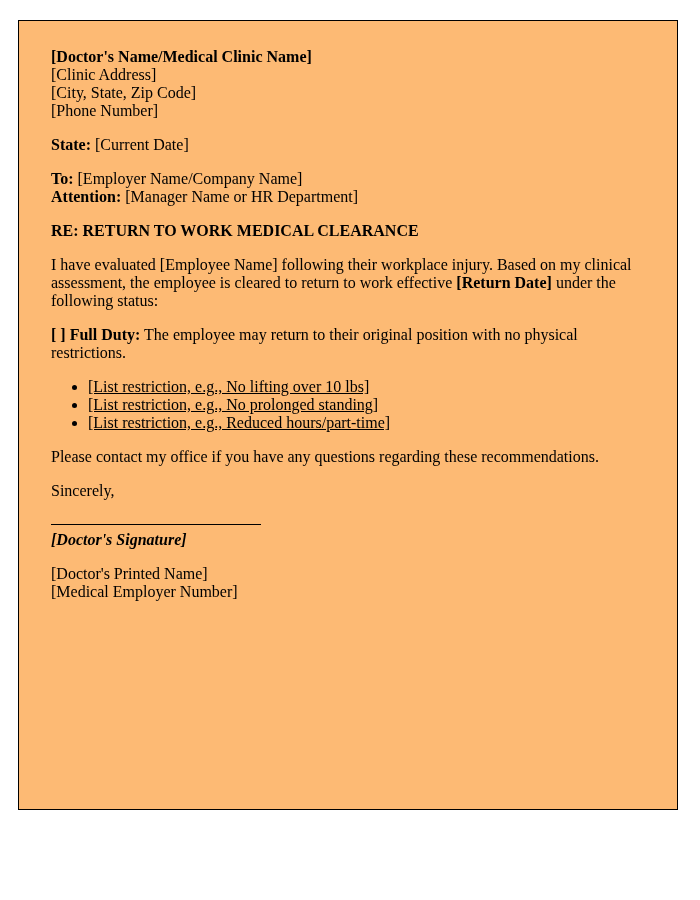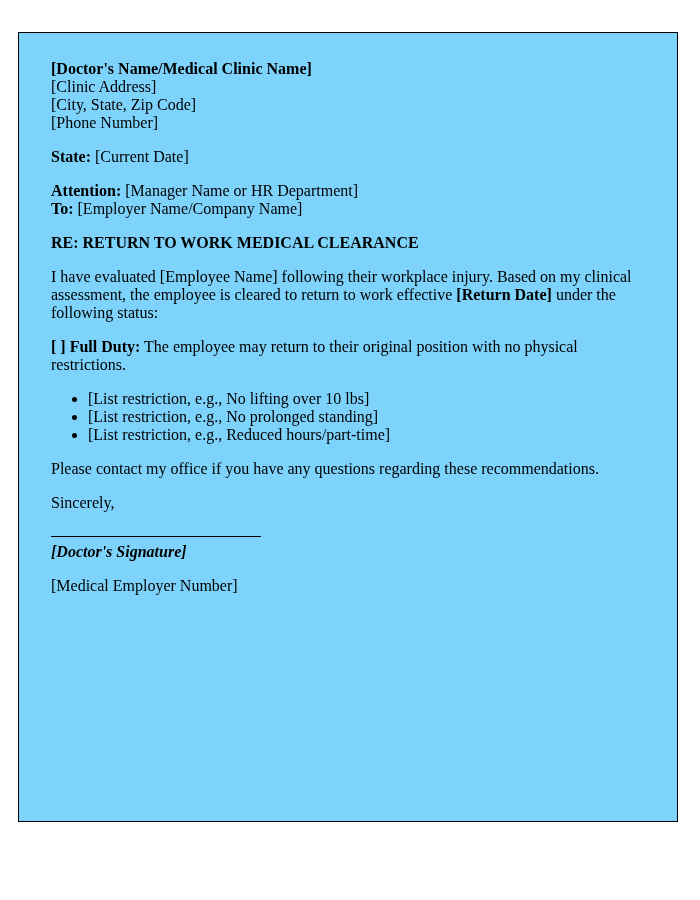--- a/index.html
+++ b/index.html
@@ -15,32 +15,31 @@
     background: #ffffff;
     position: relative;
   }
   .letter {
     position: absolute;
     left: 18px; top: 20px;
     width: 660px; height: 790px;
     border: 1px solid #000000;
     padding: 27px 32px 0 32px;
     overflow: hidden;
-    background: #7dd3fc;
-    margin-top: 12px;
+    background: #fdba74;
   }
   .block { margin-bottom: 16px; }
   .line { line-height: 18px; margin: 0; }
   .b { font-weight: bold; }
   ul.restrictions {
     margin: 0 0 16px 0;
     padding-left: 37px;
     list-style-type: disc;
   }
-  ul.restrictions li { line-height: 18px; }
+  ul.restrictions li { line-height: 18px; text-decoration: underline; }
   .signature-block { margin-top: 24px; margin-bottom: 16px; font-style: italic; }
   .sig-line {
     width: 210px;
     border-bottom: 1px solid #000000;
     height: 1px;
     margin-bottom: 6px;
   }
 </style>
 </head>
 <body>
@@ -53,22 +52,22 @@
       <p class="line">[Clinic Address]</p>
       <p class="line">[City, State, Zip Code]</p>
       <p class="line">[Phone Number]</p>
     </div>
 
     <div class="block">
       <p class="line"><span class="b">State:</span> <span>[Current Date]</span></p>
     </div>
 
     <div class="block">
+      <p class="line"><span class="b">To:</span> <span>[Employer Name/Company Name]</span></p>
       <p class="line"><span class="b">Attention:</span> <span>[Manager Name or HR Department]</span></p>
-      <p class="line"><span class="b">To:</span> <span>[Employer Name/Company Name]</span></p>
     </div>
 
     <div class="block">
       <p class="line b">RE: RETURN TO WORK MEDICAL CLEARANCE</p>
     </div>
 
 
 
     <div class="block">
       <p class="line"><span>I have evaluated [Employee Name] following their workplace injury. Based on my clinical assessment, the employee is cleared to return to work effective</span> <span class="b">[Return Date]</span> <span>under the following status:</span></p>
@@ -93,17 +92,18 @@
     <div class="block">
       <p class="line">Sincerely,</p>
     </div>
 
     <div class="block signature-block">
       <div class="sig-line"></div>
       <p class="line b">[Doctor's Signature]</p>
     </div>
 
     <div class="block">
+      <p class="line">[Doctor's Printed Name]</p>
       <p class="line">[Medical Employer Number]</p>
     </div>
 
   </div>
 </div>
 
 </body></html>

